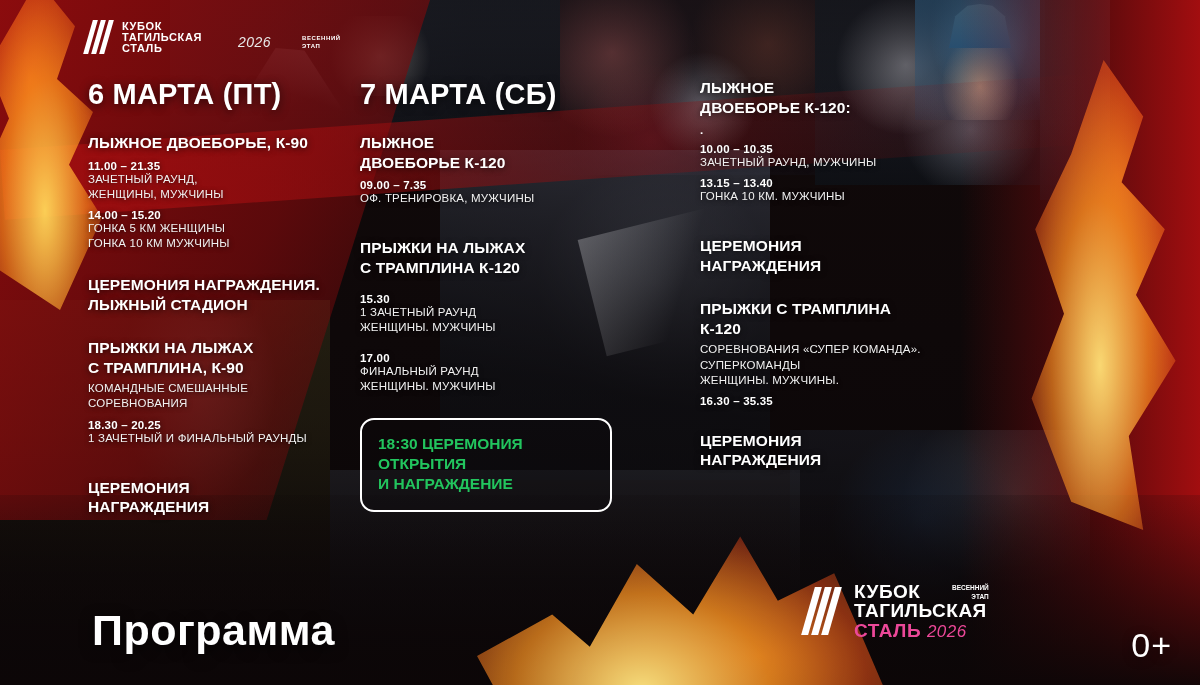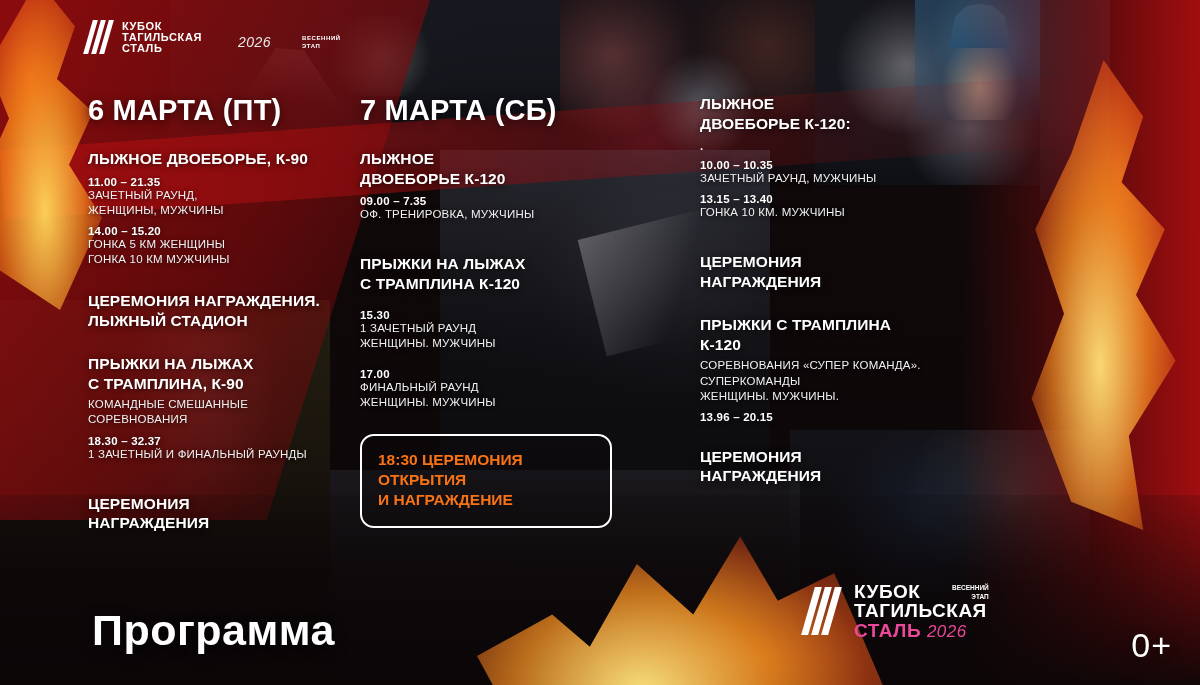--- a/index.html
+++ b/index.html
@@ -202,21 +202,20 @@
   .logo-bottom .lb3 em { font-style: italic; font-weight: normal; font-size: 17px; }
   .logo-bottom .lb-stage {
     position: absolute; right: -2px; top: 2px;
     font-size: 6.5px; font-weight: bold; color: #fff; text-align: right; line-height: 1.35;
   }
 
   
   .columns {
     position: absolute; left: 0; top: 78px; width: 1132px;
     display: flex;
-    margin-top: 16px;
   }
   .col { padding-right: 18px; }
   .col-1 { width: 350px; padding-left: 88px; }
   .col-2 { width: 350px; padding-left: 10px; }
   .col-3 { width: 360px; padding-left: 0px; }
 
   .day-title {
     color: #fff; font-weight: bold; font-size: 29px;
     letter-spacing: .2px; margin-bottom: 22px;
     text-shadow: 0 2px 10px rgba(0,0,0,.65);
@@ -239,21 +238,21 @@
   }
   .gap-s { height: 8px; }
   .gap-m { height: 16px; }
 
   .callout {
     margin-top: 24px;
     width: 252px;
     border: 2px solid #ffffff;
     border-radius: 14px;
     padding: 14px 16px 16px;
-    color: #f97316;
+    color: #22c55e;
     font-weight: bold;
     font-size: 15.5px;
     line-height: 1.3;
     background: rgba(12,10,12,.35);
   }
 
   .programma {
     position: absolute; left: 92px; bottom: 30px;
     color: #fff; font-weight: bold; font-size: 43px; letter-spacing: .5px;
     text-shadow: 0 3px 14px rgba(0,0,0,.7);
@@ -329,21 +328,21 @@
         <div class="ev-title" style="white-space: pre-line;">ЦЕРЕМОНИЯ НАГРАЖДЕНИЯ.
 ЛЫЖНЫЙ СТАДИОН</div>
       </div>
 
       <div class="gap-s"></div>
       <div class="block">
         <div class="ev-title" style="white-space: pre-line;">ПРЫЖКИ НА ЛЫЖАХ
 С ТРАМПЛИНА, К-90</div>
         <div class="ev-desc" style="margin-top: 4px; white-space: pre-line;">КОМАНДНЫЕ СМЕШАННЫЕ
 СОРЕВНОВАНИЯ</div>
-        <div class="ev-time">18.30 – 32.37</div>
+        <div class="ev-time">18.30 – 20.25</div>
         <div class="ev-desc">1 ЗАЧЕТНЫЙ И ФИНАЛЬНЫЙ РАУНДЫ</div>
       </div>
 
       <div class="gap-m"></div>
       <div class="block">
         <div class="ev-title" style="white-space: pre-line;">ЦЕРЕМОНИЯ
 НАГРАЖДЕНИЯ</div>
       </div>
     </div>
 
@@ -392,21 +391,21 @@
 НАГРАЖДЕНИЯ</div>
       </div>
 
       <div class="gap-s"></div>
       <div class="block">
         <div class="ev-title" style="white-space: pre-line;">ПРЫЖКИ С ТРАМПЛИНА
 К-120</div>
         <div class="ev-desc" style="margin-top: 4px; white-space: pre-line;">СОРЕВНОВАНИЯ «СУПЕР КОМАНДА».
 СУПЕРКОМАНДЫ
 ЖЕНЩИНЫ. МУЖЧИНЫ.</div>
-        <div class="ev-time">13.96 – 20.15</div>
+        <div class="ev-time">16.30 – 35.35</div>
       </div>
 
       <div class="gap-s"></div>
       <div class="block">
         <div class="ev-title" style="white-space: pre-line;">ЦЕРЕМОНИЯ
 НАГРАЖДЕНИЯ</div>
       </div>
     </div>
   </div>
 

